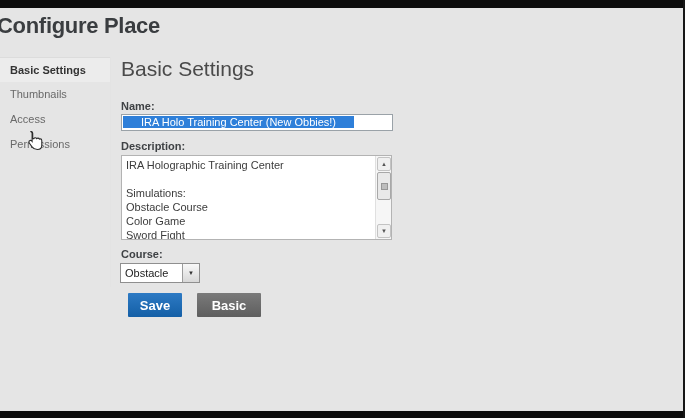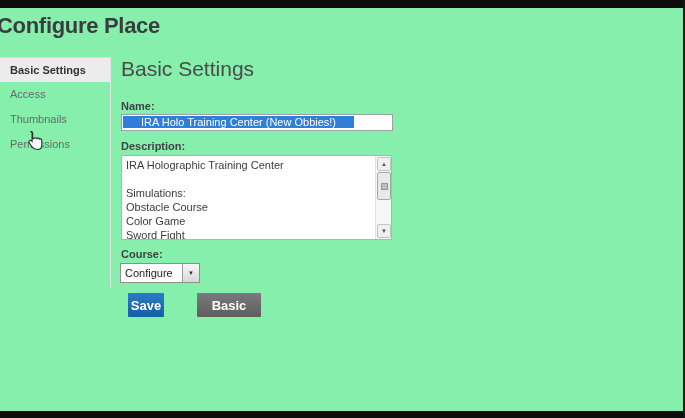--- a/index.html
+++ b/index.html
@@ -1,19 +1,19 @@
 <!DOCTYPE html>
 <html><head>
 <meta charset="utf-8">
 <style>
   html,body{margin:0;padding:0;background:#888;}
   .page{
     position:relative;
     width:685px;height:418px;
-    background:#86efac;
+    background:#e5e5e5;
     overflow:hidden;
     font-family:"Liberation Sans", sans-serif;
     margin:0 auto;
   }
   .top-bar{position:absolute;left:0;top:0;width:685px;height:8px;background:#0d0d0d;}
   .bottom-bar{position:absolute;left:0;bottom:0;width:685px;height:7px;background:#0d0d0d;}
   .right-edge{position:absolute;right:0;top:0;width:2px;height:418px;background:#161616;}
 
   .page-title{
     position:absolute;left:-3px;top:13px;margin:0;
@@ -88,38 +88,38 @@
     background:linear-gradient(#f8f8f8,#d8d8d8);border-left:1px solid #9c9c9c;
     text-align:center;cursor:pointer;
   }
   .caret{font-size:6px;line-height:18px;color:#333;display:block;}
 
   .btn{
     position:absolute;top:293px;height:24px;border:0;border-radius:1px;
     color:#ffffff;font-family:"Liberation Sans", sans-serif;
     font-size:13px;font-weight:bold;text-align:center;cursor:pointer;padding:0;
   }
-  .btn.save{left:128px;width:36px;background:linear-gradient(#2d7ac4,#145fa6);}
+  .btn.save{left:128px;width:54px;background:linear-gradient(#2d7ac4,#145fa6);}
   .btn.cancel{left:197px;width:64px;background:linear-gradient(#7a7a7a,#5e5e5e);}
 
   .cursor-icon{position:absolute;left:27px;top:131px;width:17px;height:21px;pointer-events:none;}
 </style>
 </head>
 <body>
 
 <div class="page">
 
   <div class="top-bar"></div>
 
   <h1 class="page-title">Configure Place</h1>
 
   <nav class="sidebar">
     <div class="side-item active">Basic Settings</div>
+    <div class="side-item">Thumbnails</div>
     <div class="side-item">Access</div>
-    <div class="side-item">Thumbnails</div>
     <div class="side-item">Permissions</div>
   </nav>
 
   <h2 class="section-heading">Basic Settings</h2>
 
   <label class="field-label lbl-name">Name:</label>
   <div class="text-input">
     <span class="selection">IRA Holo Training Center (New Obbies!)</span>
   </div>
 
@@ -135,21 +135,21 @@
     </div>
     <div class="scrollbar">
       <div class="sb-btn up"><span>▲</span></div>
       <div class="sb-thumb"></div>
       <div class="sb-btn down"><span>▼</span></div>
     </div>
   </div>
 
   <label class="field-label lbl-genre">Course:</label>
   <div class="select">
-    <span class="select-value">Configure</span>
+    <span class="select-value">Obstacle</span>
     <span class="select-btn">
       <span class="caret">▼</span>
     </span>
   </div>
 
   <button class="btn save">Save</button>
   <button class="btn cancel">Basic</button>
 
   <svg class="cursor-icon" viewBox="0 0 17 21" xmlns="http://www.w3.org/2000/svg">
     <path d="M6 1.5c1 0 1.7.7 1.7 1.8v5.2l1.1.1c.3-.5.8-.8 1.5-.8.6 0 1.1.3 1.4.8.3-.3.7-.5 1.2-.5.7 0 1.3.4 1.5 1 .2-.1.5-.2.8-.2 1 0 1.6.8 1.6 1.9v4.4c0 2.6-1.6 4.3-4.5 4.3-2.6 0-4-.8-5.3-2.6L4.3 13c-.6-.8-.4-1.8.3-2.3.6-.5 1.5-.4 2.1.2l.4.5V3.3C7.1 2.2 5 1.5 6 1.5z" transform="translate(-2,-1)" fill="#ffffff" stroke="#2b2b2b" stroke-width="1.1"></path>

